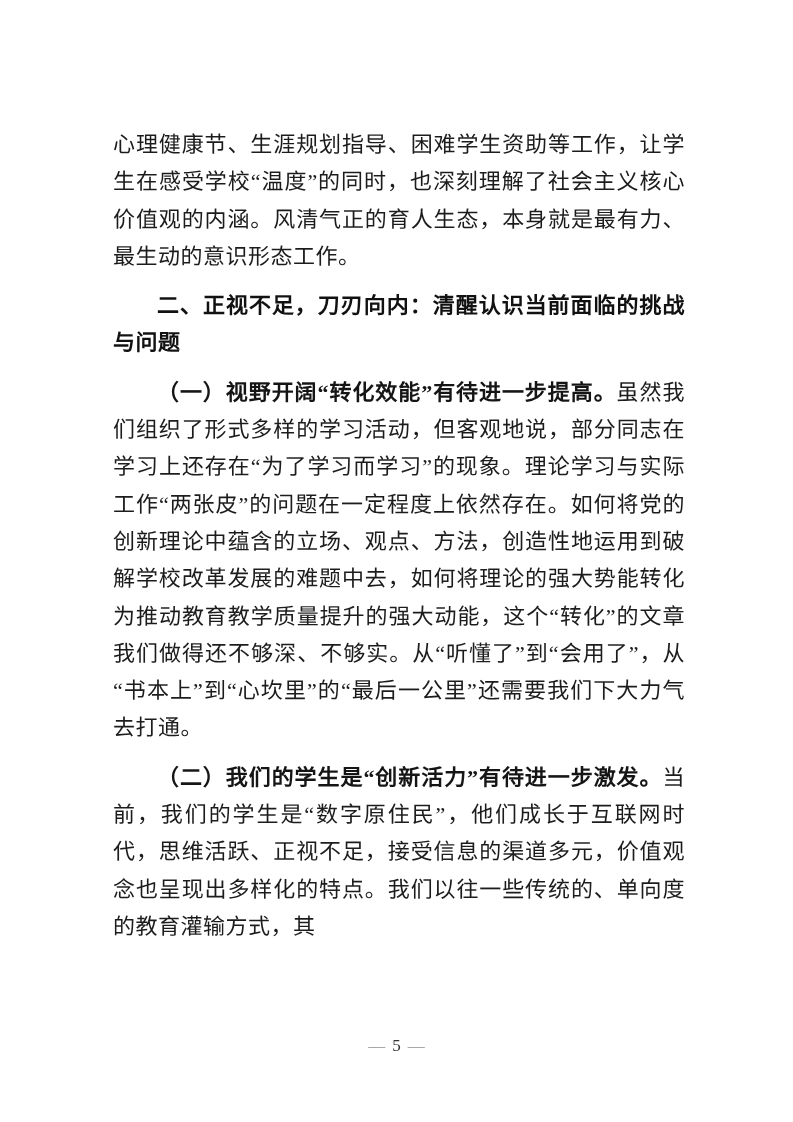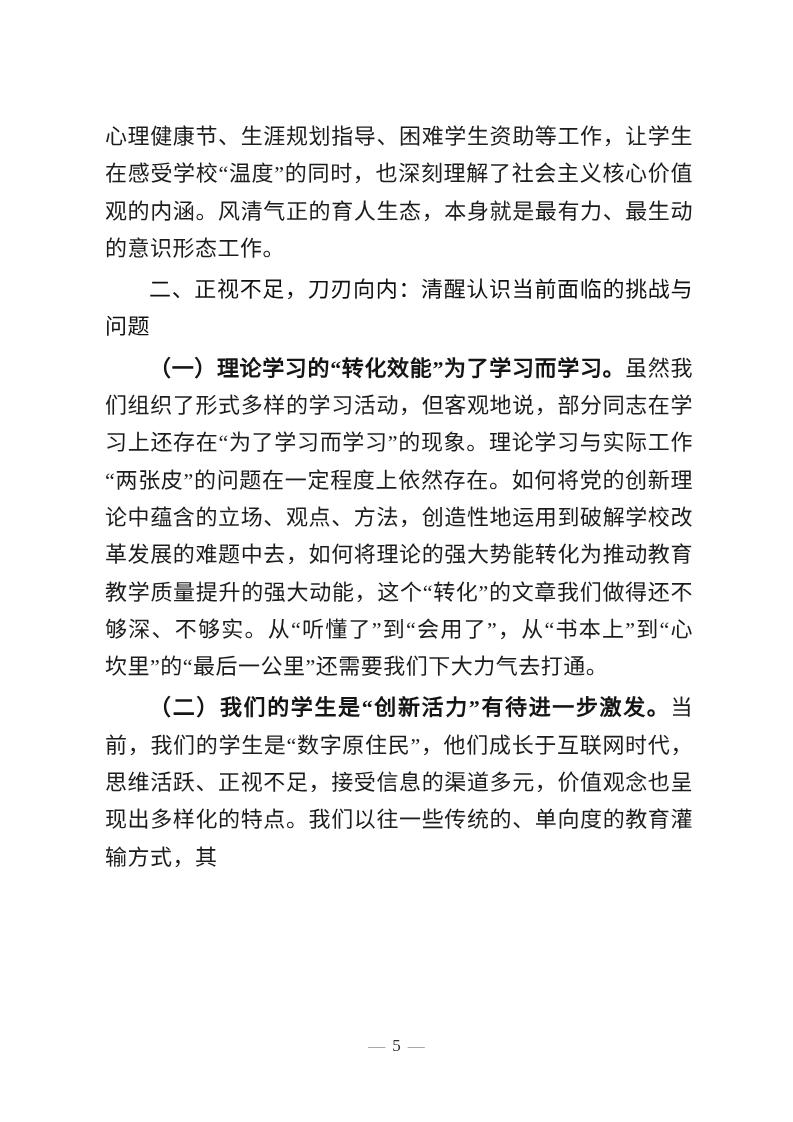--- a/index.html
+++ b/index.html
@@ -16,35 +16,35 @@
     font-family: "Liberation Serif", serif;
     color: #1c1c1c;
   }
   .content {
     position: absolute;
     left: 101px;
     top: 114px;
     width: 596px;
   }
   .content p {
-    margin: 4px;
+    margin: 12px;
     font-size: 22px;
     line-height: 37.3px;
     text-align: justify;
     letter-spacing: 0.5px;
   }
   .content p.indent {
     text-indent: 2em;
   }
   .section-heading {
     margin: 0;
     font-size: 22px;
     line-height: 37.3px;
     font-family: "Liberation Sans", sans-serif;
-    font-weight: 400;
+    font-weight: 700;
     text-indent: 2em;
     text-align: justify;
     letter-spacing: 0.5px;
     color: #111111;
   }
   .lead {
     font-weight: 700;
     color: #151515;
   }
   .footer {
@@ -69,20 +69,20 @@
 <body>
 
 <div class="page">
   <div class="content">
 
     <p>心理健康节、生涯规划指导、困难学生资助等工作，让学生在感受学校“温度”的同时，也深刻理解了社会主义核心价值观的内涵。风清气正的育人生态，本身就是最有力、最生动的意识形态工作。</p>
 
     <p class="section-heading">二、正视不足，刀刃向内：清醒认识当前面临的挑战与问题</p>
 
 
-    <p class="indent"><span class="lead">（一）理论学习的“转化效能”为了学习而学习。</span><span>虽然我们组织了形式多样的学习活动，但客观地说，部分同志在学习上还存在“为了学习而学习”的现象。理论学习与实际工作“两张皮”的问题在一定程度上依然存在。如何将党的创新理论中蕴含的立场、观点、方法，创造性地运用到破解学校改革发展的难题中去，如何将理论的强大势能转化为推动教育教学质量提升的强大动能，这个“转化”的文章我们做得还不够深、不够实。从“听懂了”到“会用了”，从“书本上”到“心坎里”的“最后一公里”还需要我们下大力气去打通。</span></p>
+    <p class="indent"><span class="lead">（一）视野开阔“转化效能”有待进一步提高。</span><span>虽然我们组织了形式多样的学习活动，但客观地说，部分同志在学习上还存在“为了学习而学习”的现象。理论学习与实际工作“两张皮”的问题在一定程度上依然存在。如何将党的创新理论中蕴含的立场、观点、方法，创造性地运用到破解学校改革发展的难题中去，如何将理论的强大势能转化为推动教育教学质量提升的强大动能，这个“转化”的文章我们做得还不够深、不够实。从“听懂了”到“会用了”，从“书本上”到“心坎里”的“最后一公里”还需要我们下大力气去打通。</span></p>
 
     <p class="indent"><span class="lead">（二）我们的学生是“创新活力”有待进一步激发。</span><span>当前，我们的学生是“数字原住民”，他们成长于互联网时代，思维活跃、正视不足，接受信息的渠道多元，价值观念也呈现出多样化的特点。我们以往一些传统的、单向度的教育灌输方式，其</span></p>
 
   </div>
 
   <div class="footer"><span class="dash">—</span><span class="num">5</span><span class="dash">—</span></div>
 </div>
 
 </body></html>

